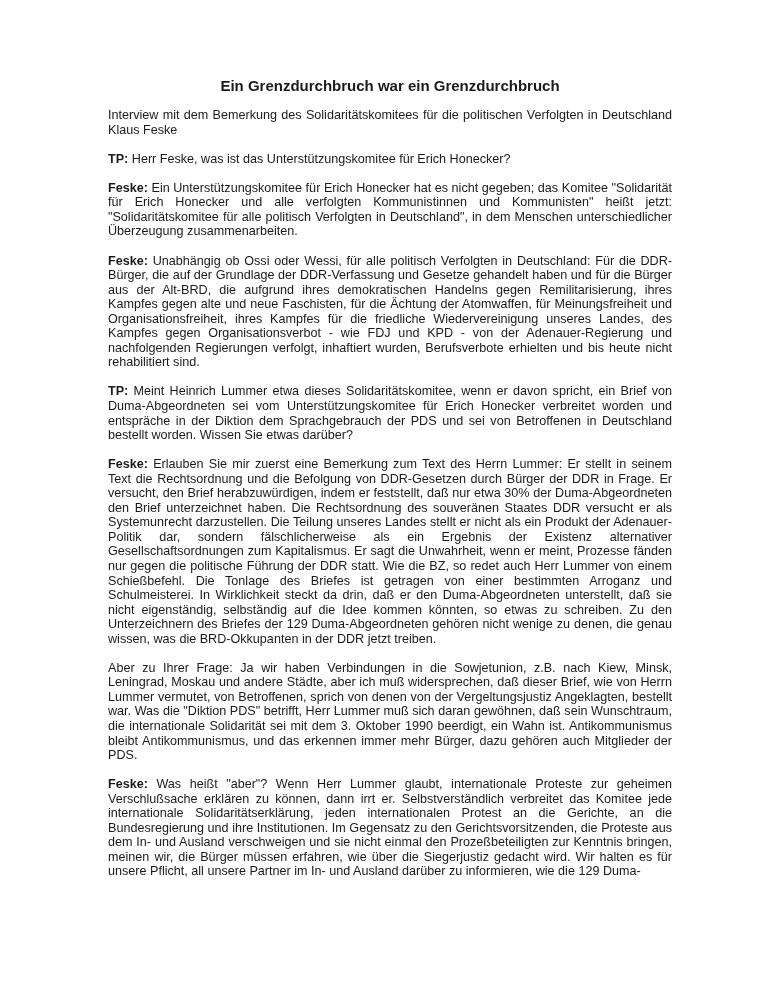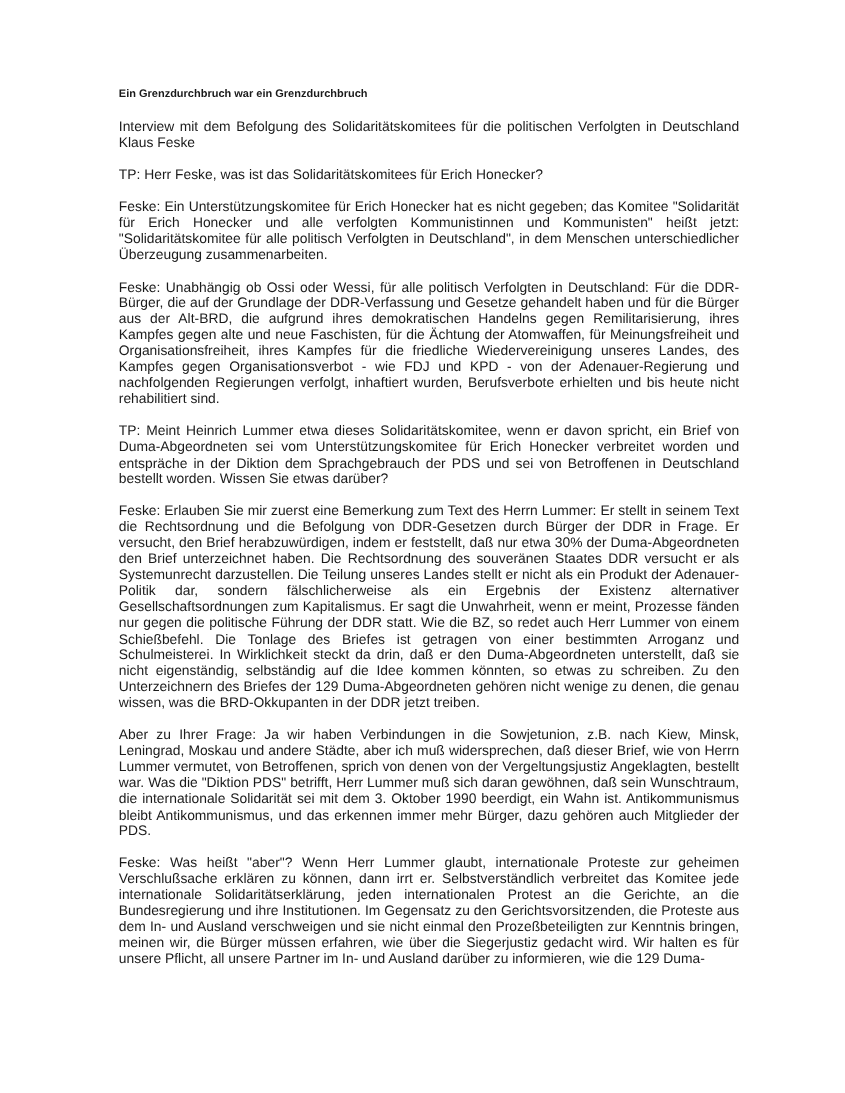--- a/index.html
+++ b/index.html
@@ -17,40 +17,41 @@
     }
     .page {
       position: absolute;
       left: 108px;
       top: 79px;
       width: 564px;
       font-size: 12.6px;
       line-height: 14.55px;
     }
     .title {
+      text-align: center;
       font-weight: bold;
       margin: 0 0 14.5px 0;
-      font-size: 10px;
+      font-size: 15px;
     }
     p {
       margin: 0 0 14.55px 0;
       text-align: justify;
     }
     .speaker {
-      font-weight: normal;
+      font-weight: bold;
     }
   </style>
 </head>
 <body>
 
 <div class="page">
   <div class="title">Ein Grenzdurchbruch war ein Grenzdurchbruch</div>
-  <p>Interview mit dem Befolgung des Solidaritätskomitees für die politischen Verfolgten in Deutschland Klaus Feske</p>
+  <p>Interview mit dem Bemerkung des Solidaritätskomitees für die politischen Verfolgten in Deutschland Klaus Feske</p>
 
-  <p><span class="speaker">TP:</span><span> Herr Feske, was ist das Solidaritätskomitees für Erich Honecker?</span></p>
+  <p><span class="speaker">TP:</span><span> Herr Feske, was ist das Unterstützungskomitee für Erich Honecker?</span></p>
 
   <p><span class="speaker">Feske:</span><span> Ein Unterstützungskomitee für Erich Honecker hat es nicht gegeben; das Komitee "Solidarität für Erich Honecker und alle verfolgten Kommunistinnen und Kommunisten" heißt jetzt: "Solidaritätskomitee für alle politisch Verfolgten in Deutschland", in dem Menschen unterschiedlicher Überzeugung  zusammenarbeiten.</span></p>
 
 
   <p><span class="speaker">Feske:</span><span> Unabhängig ob Ossi oder Wessi, für alle politisch Verfolgten in Deutschland: Für die DDR-Bürger, die auf der Grundlage der DDR-Verfassung und Gesetze gehandelt haben und für die Bürger aus der Alt-BRD, die aufgrund ihres demokratischen Handelns gegen Remilitarisierung, ihres Kampfes gegen alte und neue Faschisten, für die Ächtung der Atomwaffen, für Meinungsfreiheit und Organisationsfreiheit, ihres Kampfes für die friedliche Wiedervereinigung unseres Landes, des Kampfes gegen Organisationsverbot - wie FDJ und KPD - von der Adenauer-Regierung und nachfolgenden Regierungen verfolgt, inhaftiert wurden, Berufsverbote erhielten und bis heute nicht rehabilitiert sind.</span></p>
 
   <p><span class="speaker">TP:</span><span> Meint Heinrich Lummer etwa dieses Solidaritätskomitee, wenn er davon spricht, ein Brief von Duma-Abgeordneten sei vom Unterstützungskomitee für Erich Honecker verbreitet worden und entspräche in der Diktion dem Sprachgebrauch der PDS und sei von Betroffenen in Deutschland bestellt worden. Wissen Sie etwas darüber?</span></p>
 
   <p><span class="speaker">Feske:</span><span> Erlauben Sie mir zuerst eine Bemerkung zum Text des Herrn Lummer: Er stellt in seinem Text die Rechtsordnung und die Befolgung von DDR-Gesetzen durch Bürger der DDR in Frage. Er versucht, den Brief herabzuwürdigen, indem er feststellt, daß nur etwa 30% der Duma-Abgeordneten den Brief unterzeichnet haben. Die Rechtsordnung des souveränen Staates DDR versucht er als Systemunrecht darzustellen. Die Teilung unseres Landes stellt er nicht als ein Produkt der Adenauer-Politik dar, sondern fälschlicherweise als ein Ergebnis der Existenz alternativer Gesellschaftsordnungen zum Kapitalismus. Er sagt die Unwahrheit, wenn er meint, Prozesse fänden nur gegen die politische Führung der DDR statt. Wie die BZ, so redet auch Herr Lummer von einem Schießbefehl. Die Tonlage des Briefes ist getragen von einer bestimmten Arroganz und Schulmeisterei. In Wirklichkeit steckt da drin, daß er den Duma-Abgeordneten unterstellt, daß sie nicht eigenständig, selbständig auf die Idee kommen könnten, so etwas zu schreiben. Zu den Unterzeichnern des Briefes der 129 Duma-Abgeordneten gehören nicht wenige zu denen, die genau wissen, was die BRD-Okkupanten in der DDR jetzt treiben.</span></p>
 

